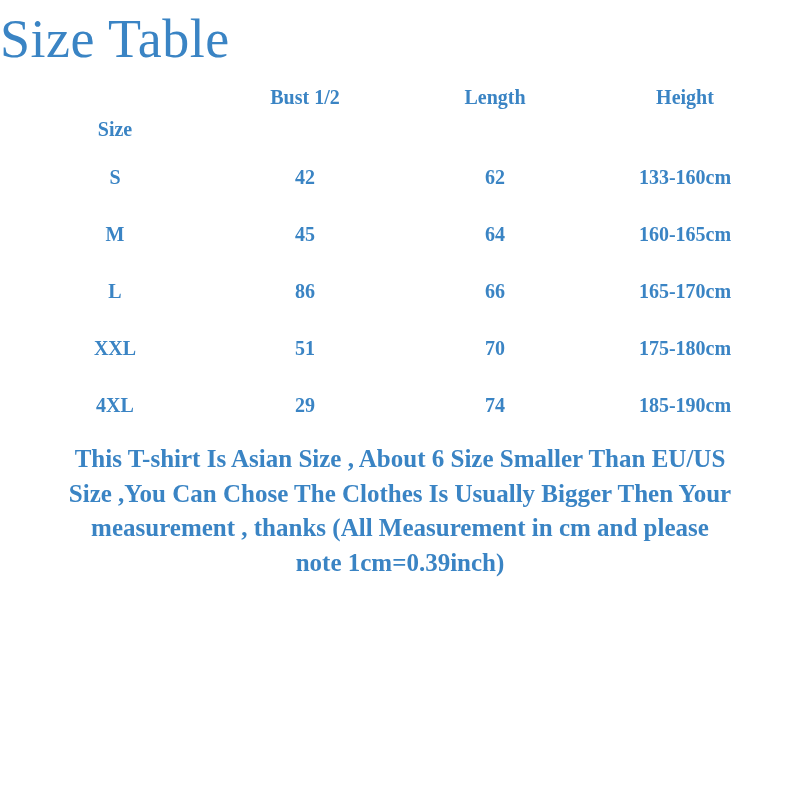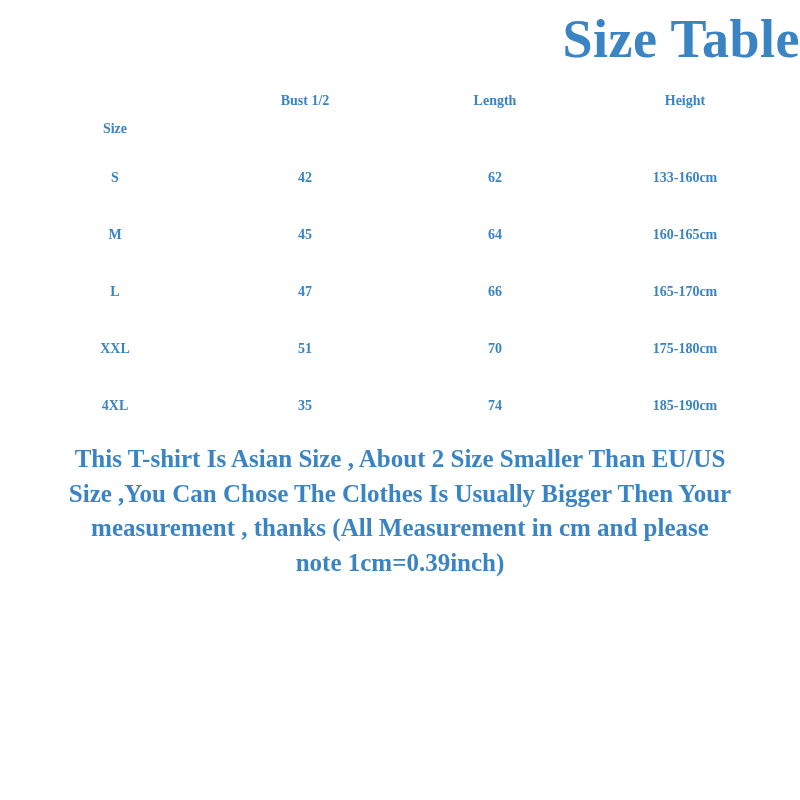--- a/index.html
+++ b/index.html
@@ -14,39 +14,39 @@
     color: #3a84c4;
     overflow: hidden;
   }
   .page {
     width: 800px;
     height: 800px;
     position: relative;
     box-sizing: border-box;
   }
   .title {
-    text-align: right;
+    text-align: left;
     font-size: 54px;
-    font-weight: bold;
+    font-weight: normal;
     color: #3a84c4;
     letter-spacing: 0.5px;
     margin-top: 10px;
     line-height: 1.1;
   }
   table.size-table {
     width: 760px;
     margin: 6px auto 0 auto;
     border-collapse: collapse;
     table-layout: fixed;
   }
   table.size-table td, table.size-table th {
     text-align: center;
     font-weight: bold;
     color: #3a84c4;
-    font-size: 14px;
+    font-size: 20px;
     padding: 0;
     border: none;
   }
   .col-size   { width: 25%; }
   .col-bust   { width: 25%; }
   .col-length { width: 25%; }
   .col-height { width: 25%; }
 
   .hdr-row td { height: 34px; vertical-align: bottom; }
   .sub-row td { height: 40px; vertical-align: middle; margin-top: 33px; }
@@ -110,39 +110,39 @@
         <td>133-160cm</td>
       </tr>
       <tr class="data-row">
         <td class="size-label">M</td>
         <td>45</td>
         <td>64</td>
         <td>160-165cm</td>
       </tr>
       <tr class="data-row">
         <td class="size-label">L</td>
-        <td>47</td>
+        <td>86</td>
         <td>66</td>
         <td>165-170cm</td>
       </tr>
       <tr class="data-row">
         <td class="size-label">XXL</td>
         <td>51</td>
         <td>70</td>
         <td>175-180cm</td>
       </tr>
       <tr class="data-row">
         <td class="size-label">4XL</td>
-        <td>35</td>
+        <td>29</td>
         <td>74</td>
         <td>185-190cm</td>
       </tr>
     </tbody>
   </table>
 
   <div class="note">
-    <div>This T-shirt Is Asian Size , About 2 Size Smaller Than EU/US</div>
+    <div>This T-shirt Is Asian Size , About 6 Size Smaller Than EU/US</div>
     <div>Size ,You Can Chose The Clothes Is Usually Bigger Then Your</div>
     <div>measurement , thanks (All Measurement in cm and please</div>
     <div>note 1cm=0.39inch)</div>
   </div>
 
 </div>
 
 </body></html>

